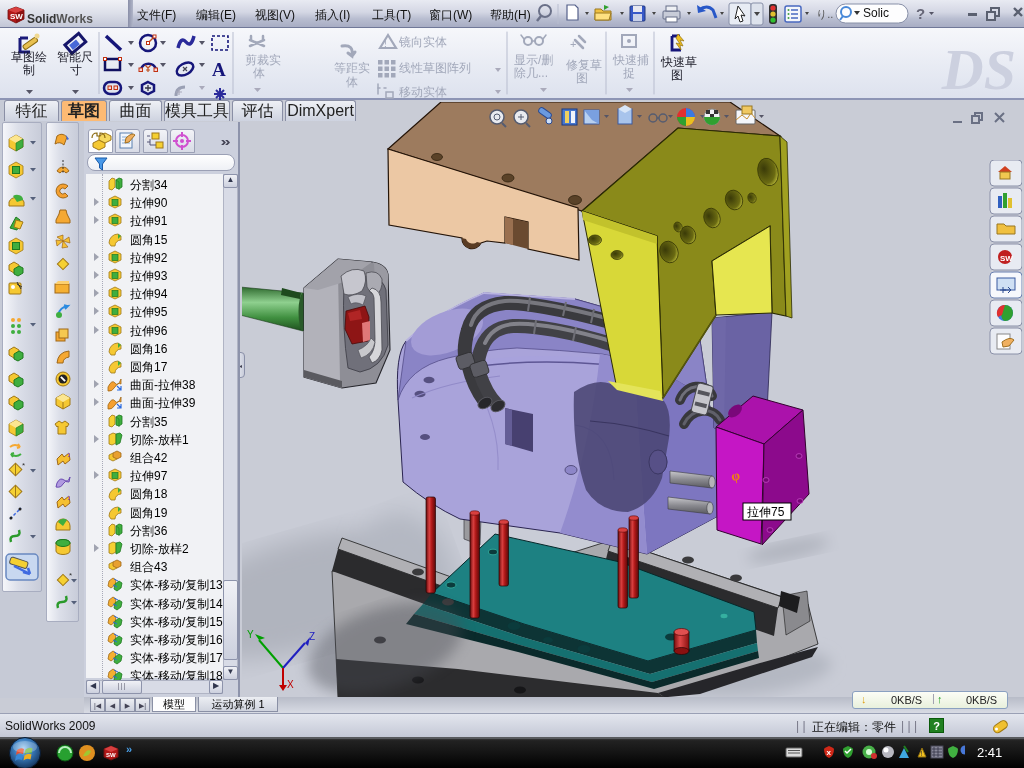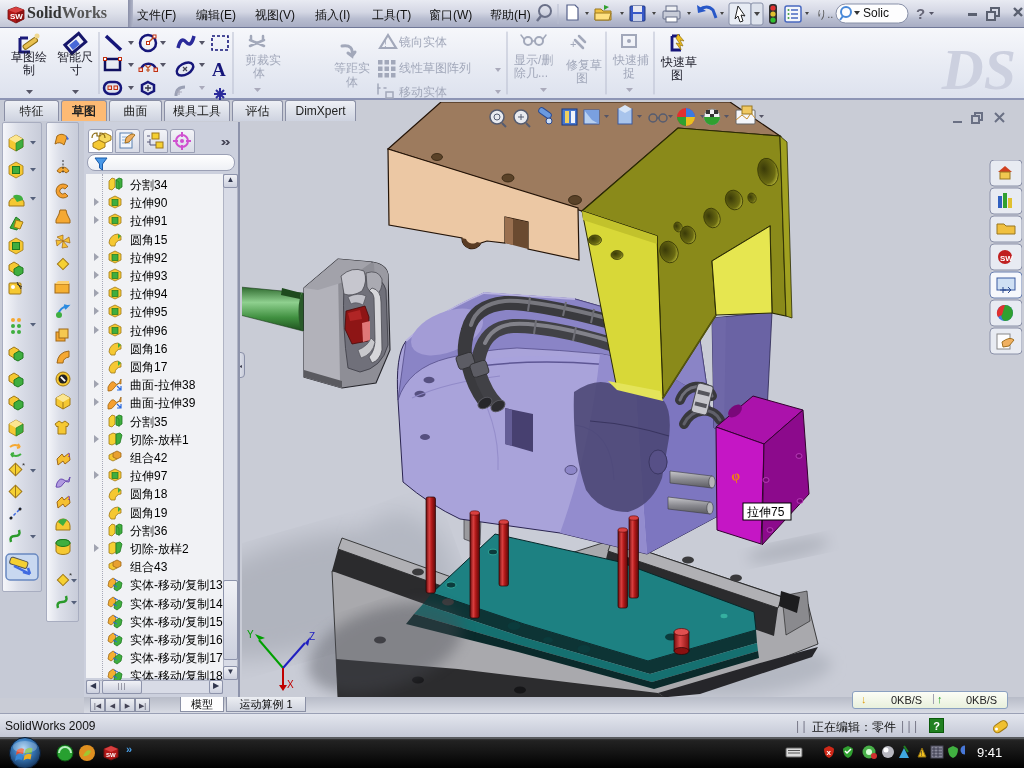--- a/index.html
+++ b/index.html
@@ -8,31 +8,31 @@
 .abs { position:absolute; }
 
 
 #titlebar { left:0; top:0; width:1024px; height:28px;
   background:linear-gradient(#e8eaf2 0%, #d4d7e4 45%, #b8bdd0 70%, #a8adc4 100%);
   border-bottom:1px solid #707898; }
 #logoarea { left:0; top:0; width:128px; height:27px;
   background:linear-gradient(#f0f1f6 0%, #dcdfe9 50%, #c2c6d6 100%); }
 #logosep { left:128px; top:0; width:5px; height:27px; background:linear-gradient(90deg,#8a8fa8,#b0b5c8); }
 .menuitem { top:7px; font-size:12px; color:#111; }
-#swtext { left:27px; top:4px; font-size:16px; font-weight:bold; color:#333; letter-spacing:0px; font-style:normal;font-family:Liberation Serif, serif; }
+#swtext { left:27px; top:12px; font-size:12px; font-weight:bold; color:#333; letter-spacing:0px; font-style:normal; }
 #swtext .w { color:#555; font-weight:bold; }
 
 
 #ribbon { left:0; top:28px; width:1024px; height:72px;
   background:linear-gradient(#f6f7fb 0%, #e9ecf4 50%, #dde2ee 100%);
   border-bottom:2px solid #8d95b5; }
 #dswm { right:8px; top:36px; font-size:58px; font-weight:bold; font-style:italic; color:#ccd0df; font-family:"Liberation Serif",serif; }
 
 
-.ctab { z-index:6; top:100px; height:21px; font-size:12px; color:#222; text-align:center; line-height:20px;
+.ctab { z-index:6; top:100px; height:21px; font-size:16px; color:#222; text-align:center; line-height:20px;
   background:linear-gradient(#eef0f5, #ced3e0); border:1px solid #8a8fa5; border-bottom:none;
   border-radius:3px 3px 0 0; }
 .ctab.active { background:#fdba74; font-weight:bold; }
 
 
 #leftbg { left:0; top:100px; width:84px; height:598px; background:#c6cad6; }
 .vtoolbar { background:linear-gradient(90deg, #f5f6fa, #dcdfe9 40%, #c8ccd9); border:1px solid #a8adc0; border-radius:2px; }
 
 
 #fmpanel { left:84px; top:122px; width:156px; height:576px; background:#ccd0dd; border-right:2px solid #8d93ab; }
@@ -42,21 +42,21 @@
 #treearea { left:2px; top:52px; width:137px; height:504px; background:#f1f2f5; }
 .trow { position:absolute; left:0; height:18px; font-size:12px; color:#000; white-space:nowrap; }
 .trow .txt { position:absolute; left:44px; top:2px; }
 .exp { position:absolute; left:8px; top:5px; width:0; height:0; border-left:5px solid #a0a3b0; border-top:4px solid transparent; border-bottom:4px solid transparent; }
 
 .sbar { background:#d8dbe6; border:1px solid #b0b4c4; }
 .sbtn { background:linear-gradient(#f0f1f6,#ccd0de); border:1px solid #8d93ab; border-radius:2px; font-size:8px; color:#30364d; text-align:center; }
 
 
 #tabstrip { left:84px; top:697px; width:940px; height:16px; background:linear-gradient(#b8bcc8,#d8dbe4); }
-.mtab { top:0px; height:15px; font-size:11px; text-align:center; background:linear-gradient(#eceef3,#cfd3de); border:1px solid #8a90a5; border-top:none; line-height:15px;margin-left:28px; }
+.mtab { top:0px; height:15px; font-size:11px; text-align:center; background:linear-gradient(#eceef3,#cfd3de); border:1px solid #8a90a5; border-top:none; line-height:15px; }
 
 #statusbar { left:0; top:713px; width:1024px; height:24px; background:linear-gradient(#e3e6ee,#c4c8d6); border-top:1px solid #9aa0b5; font-size:12px; color:#111; }
 
 #taskbar { left:0; top:737px; width:1024px; height:31px; background:linear-gradient(#4a4a4c 0%, #222 12%, #161616 45%, #000 100%); }
 .tbtn { top:3px; height:24px; background:linear-gradient(#3a3a3a,#111 60%,#000); border:1px solid #666; border-radius:3px; color:#eee; font-size:12px; line-height:22px; }
 </style>
 </head>
 <body>
 <div id="page">
 
@@ -1132,16 +1132,16 @@
         <path d="M119 2 l4 6" stroke="#208020" stroke-width="2"></path>
     <path d="M133 13 l4 -9 4 9 z" fill="#f0c020" stroke="#907010"></path>
         <text x="135.5" y="12" font-size="7" fill="#333">!</text>
     <rect x="146" y="2" width="12" height="12" fill="#889" stroke="#445"></rect>
         <path d="M147 5 l10 0 m-10 3 l10 0 m-10 3 l10 0 m-8 -8 l0 10 m4 -10 l0 10" stroke="#334" stroke-width="0.8"></path>
     <path d="M168 2 q5 2 5 3 q0 7 -5 9 q-5 -2 -5 -9 q0 -1 5 -3" fill="#40b040"></path>
     <circle cx="180" cy="6" r="4.5" fill="#4878d8"></circle>
         <circle cx="185" cy="10" r="4.5" fill="#d04040"></circle>
         <rect x="183" y="9" width="5" height="2" fill="#fff"></rect>
   </svg>
-  <span class="abs" style="left:977px;top:8px;color:#fff;font-size:13px">9:41</span>
+  <span class="abs" style="left:977px;top:8px;color:#fff;font-size:13px">2:41</span>
 </div>
 
 </div>
 
 </body></html>

